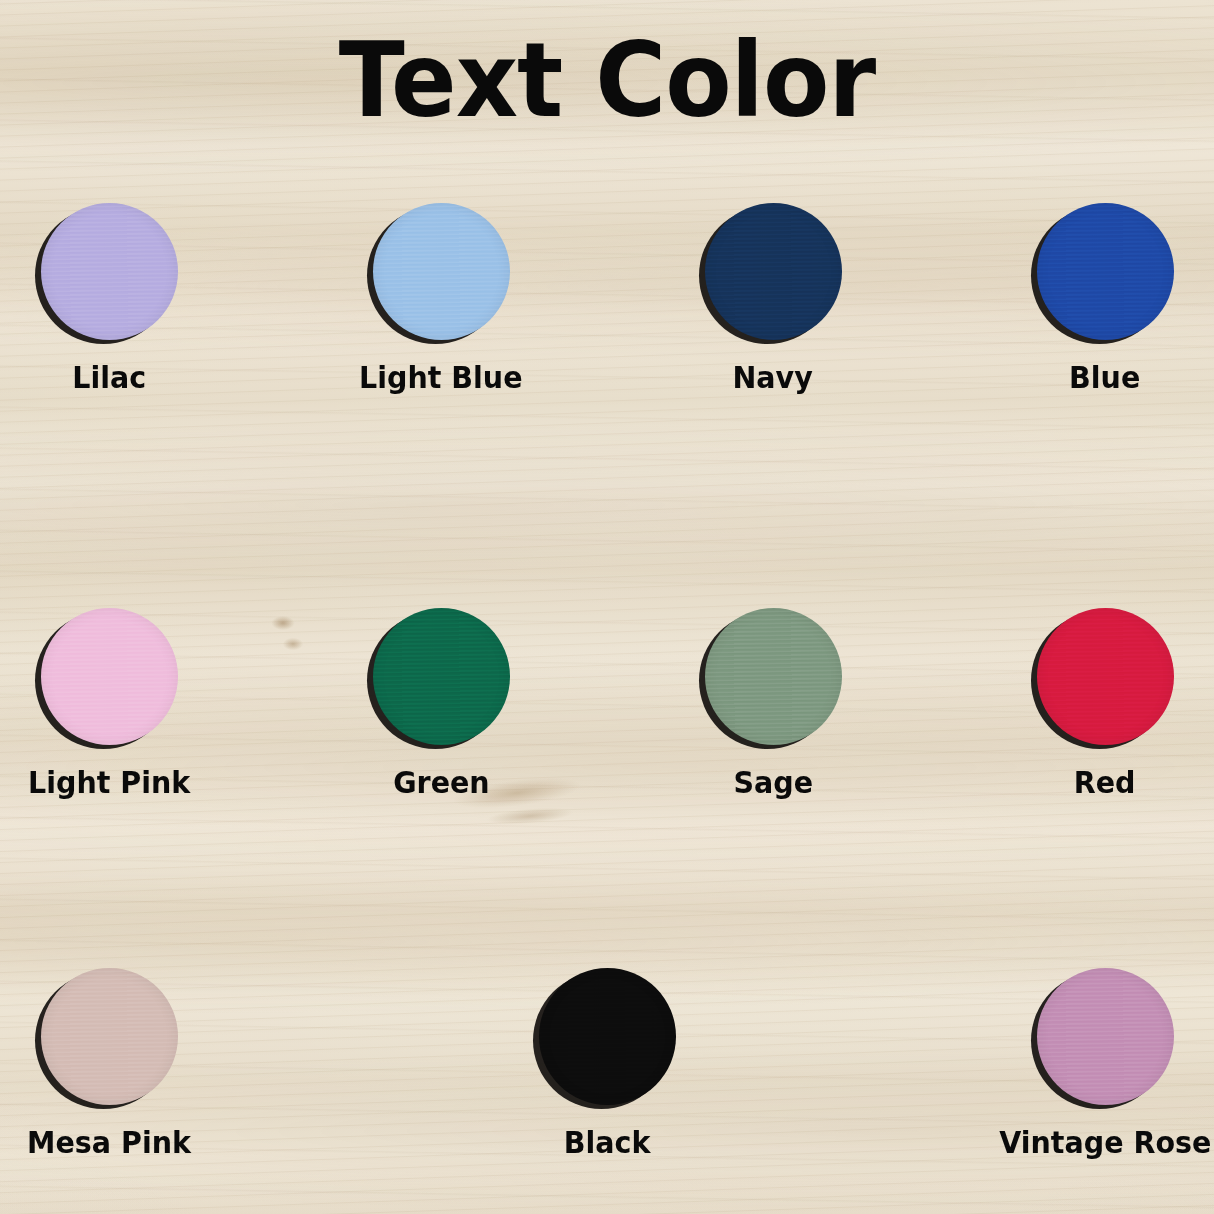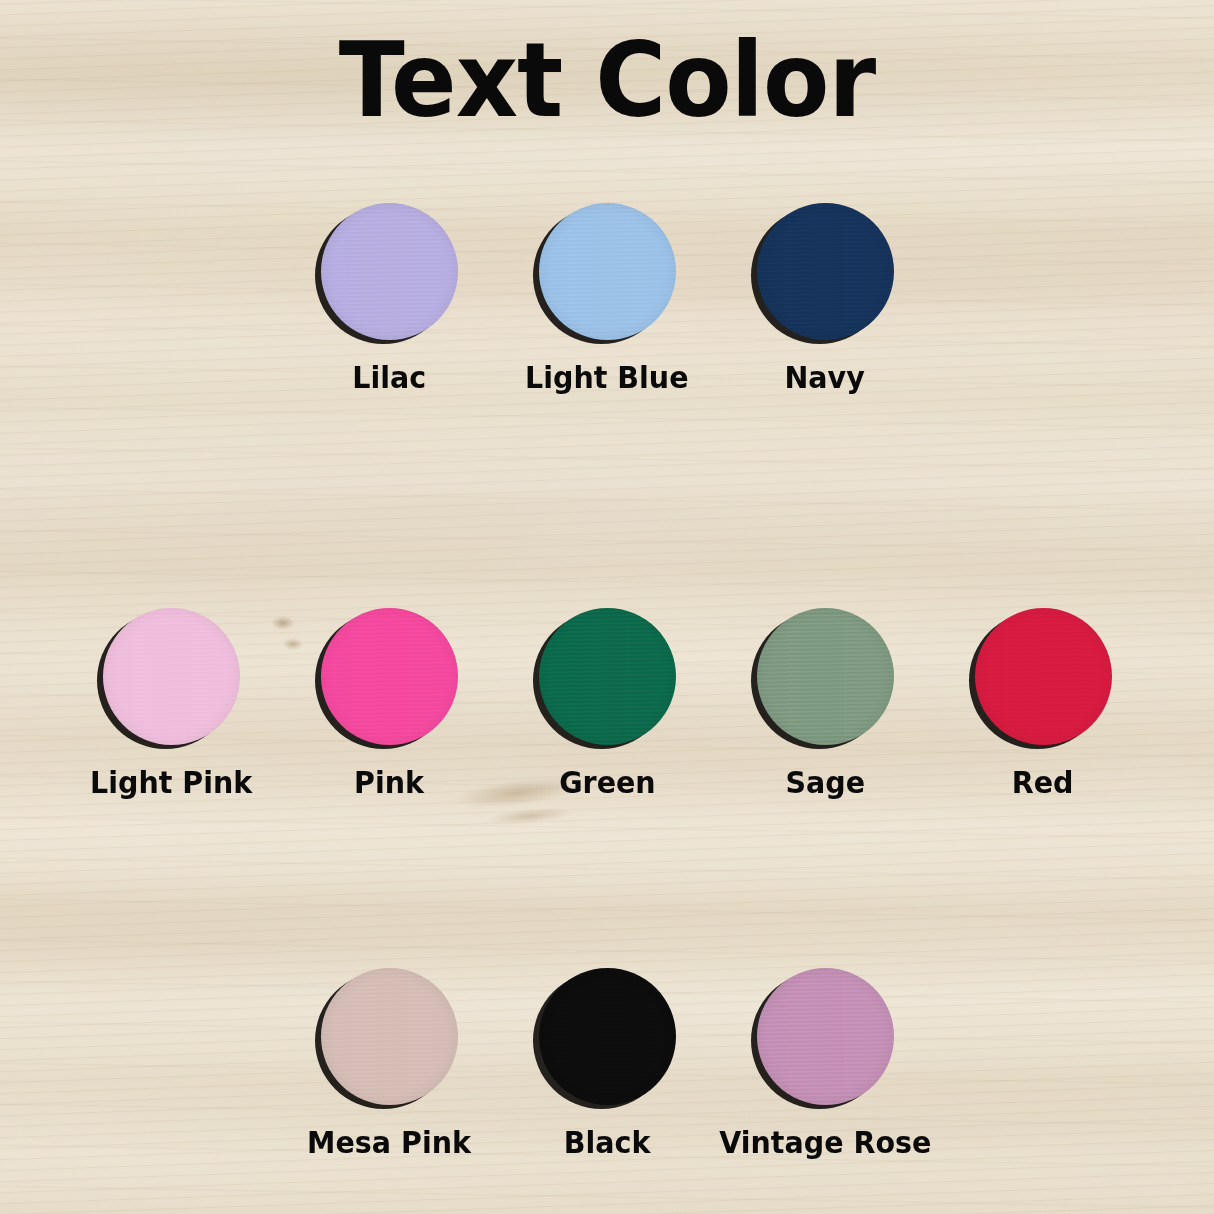--- a/index.html
+++ b/index.html
@@ -136,21 +136,21 @@
     color: #0a0a0a;
     transform: scaleX(0.93);
     transform-origin: 50% 50%;
   }
 
   .row {
     position: absolute;
     left: 0;
     right: 0;
     display: flex;
-    justify-content: center;
+    justify-content: space-between;
     align-items: flex-start;
   }
   #row-0 { top: 203px; }
   #row-1 { top: 608px; }
   #row-2 { top: 968px; }
 
   .swatch-cell {
     width: 218px;
     display: flex;
     flex-direction: column;
@@ -245,36 +245,36 @@
         </div>
         <div class="dot-label">Light Blue</div>
       </div>
       <div class="swatch-cell">
         <div class="dot-wrap">
           <div class="dot-shadow"></div>
           <div class="dot" style="background-color: rgb(22, 52, 92);"></div>
         </div>
         <div class="dot-label">Navy</div>
       </div>
+      <div class="swatch-cell">
+        <div class="dot-wrap">
+          <div class="dot-shadow"></div>
+          <div class="dot" style="background-color: rgb(31, 74, 168);"></div>
+        </div>
+        <div class="dot-label">Blue</div>
+      </div>
     </div>
 
     <div class="row" id="row-1">
       <div class="swatch-cell">
         <div class="dot-wrap">
           <div class="dot-shadow"></div>
           <div class="dot" style="background-color: rgb(240, 190, 221);"></div>
         </div>
         <div class="dot-label">Light Pink</div>
-      </div>
-      <div class="swatch-cell">
-        <div class="dot-wrap">
-          <div class="dot-shadow"></div>
-          <div class="dot" style="background-color: rgb(245, 73, 159);"></div>
-        </div>
-        <div class="dot-label">Pink</div>
       </div>
       <div class="swatch-cell">
         <div class="dot-wrap">
           <div class="dot-shadow"></div>
           <div class="dot" style="background-color: rgb(13, 106, 76);"></div>
         </div>
         <div class="dot-label">Green</div>
       </div>
       <div class="swatch-cell">
         <div class="dot-wrap">

